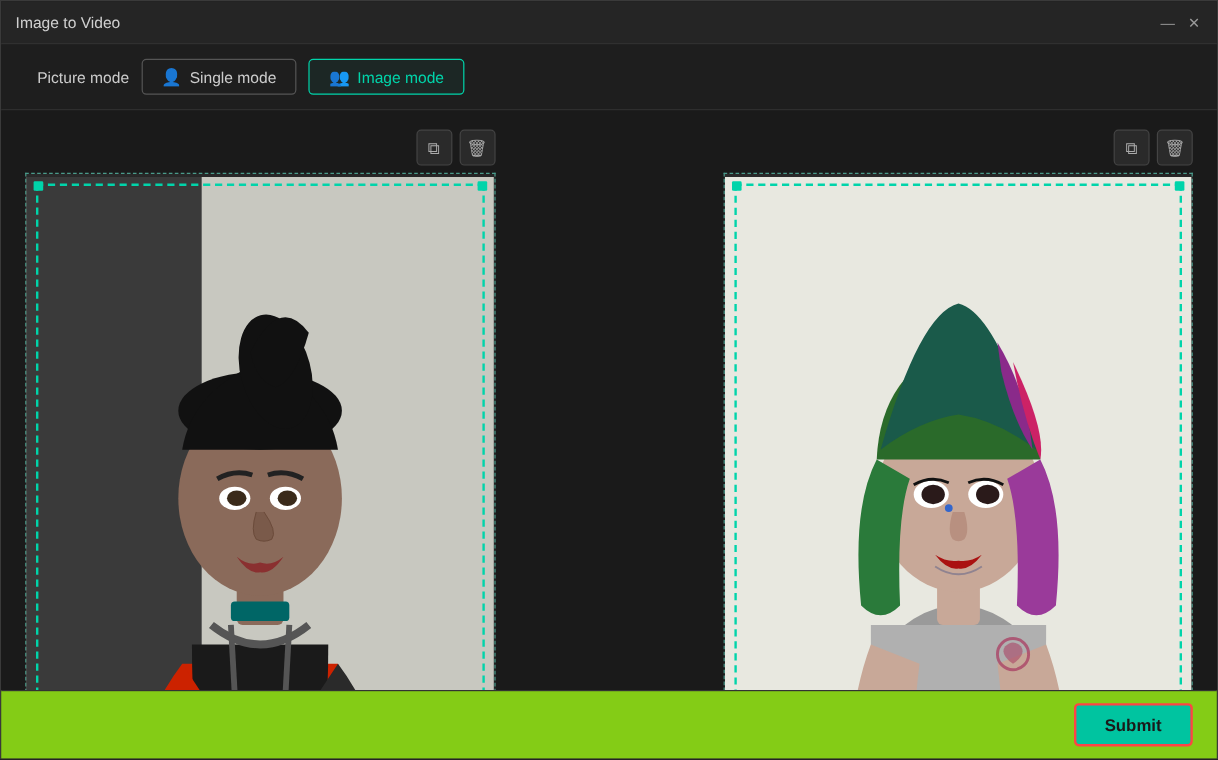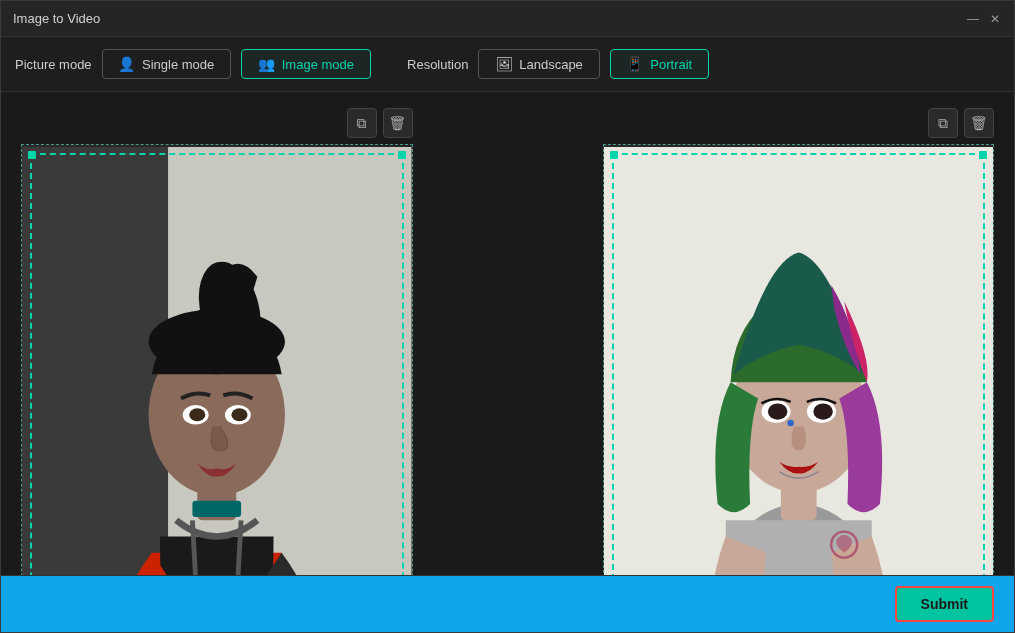--- a/index.html
+++ b/index.html
@@ -53,21 +53,21 @@
       color: #999;
       font-size: 12px;
       cursor: pointer;
       background: none;
       border: none;
     }
 
     .toolbar {
       display: flex;
       align-items: flex-end;
-      padding: 12px 14px;
+      padding: 12px 30px;
       background: #1e1e1e;
       border-bottom: 1px solid #333;
       gap: 16px;
       flex-shrink: 0;
     }
 
     .toolbar-section {
       display: flex;
       align-items: center;
       gap: 10px;
@@ -168,21 +168,21 @@
       border-radius: 1px;
     }
 
     .corner-dot.tl { top: -4px; left: -4px; }
     .corner-dot.tr { top: -4px; right: -4px; }
 
     .footer {
       display: flex;
       justify-content: flex-end;
       padding: 10px 20px;
-      background: #0ea5e9;
+      background: #84cc16;
       border-top: 1px solid #333;
       flex-shrink: 0;
     }
 
     .submit-btn {
       padding: 8px 24px;
       background: #00c4a0;
       border: 2px solid #ff4444;
       border-radius: 4px;
       color: #1a1a1a;
@@ -244,31 +244,20 @@
       <button class="mode-btn">
         <span class="icon">👤</span>
         <span>Single mode</span>
       </button>
       <button class="mode-btn active">
         <span class="icon">👥</span>
         <span>Image mode</span>
       </button>
     </div>
 
-    <div class="resolution-section">
-      <span class="toolbar-label">Resolution</span>
-      <button class="mode-btn">
-        <span class="icon">🖼</span>
-        <span>Landscape</span>
-      </button>
-      <button class="mode-btn active">
-        <span class="icon">📱</span>
-        <span>Portrait</span>
-      </button>
-    </div>
   </div>
 
   <div class="content-area">
     <div class="panels-wrapper">
 
       <div class="panel-wrapper">
         <div class="panel-top-actions">
           <button class="action-btn">
             <span>⧉</span>
           </button>

